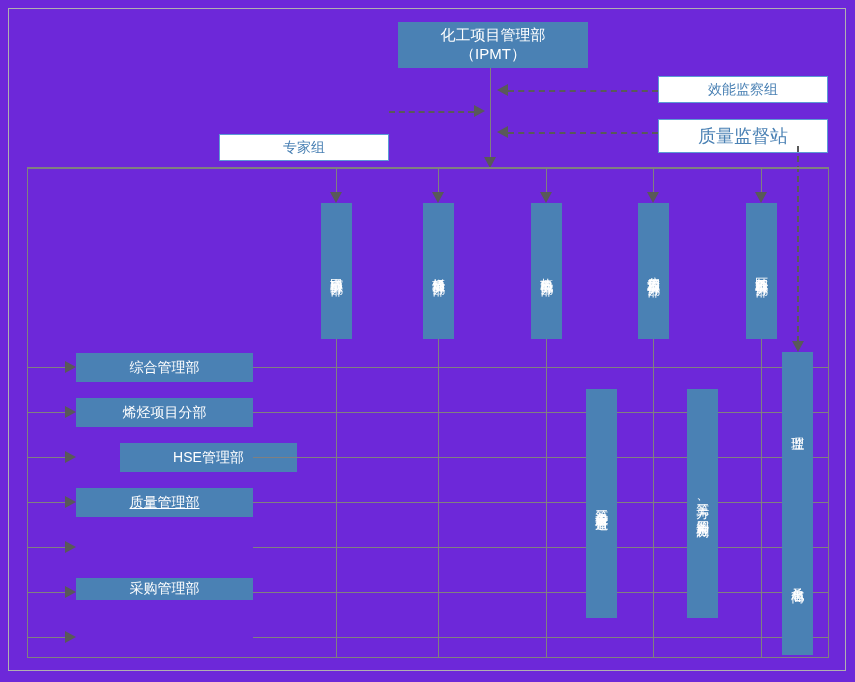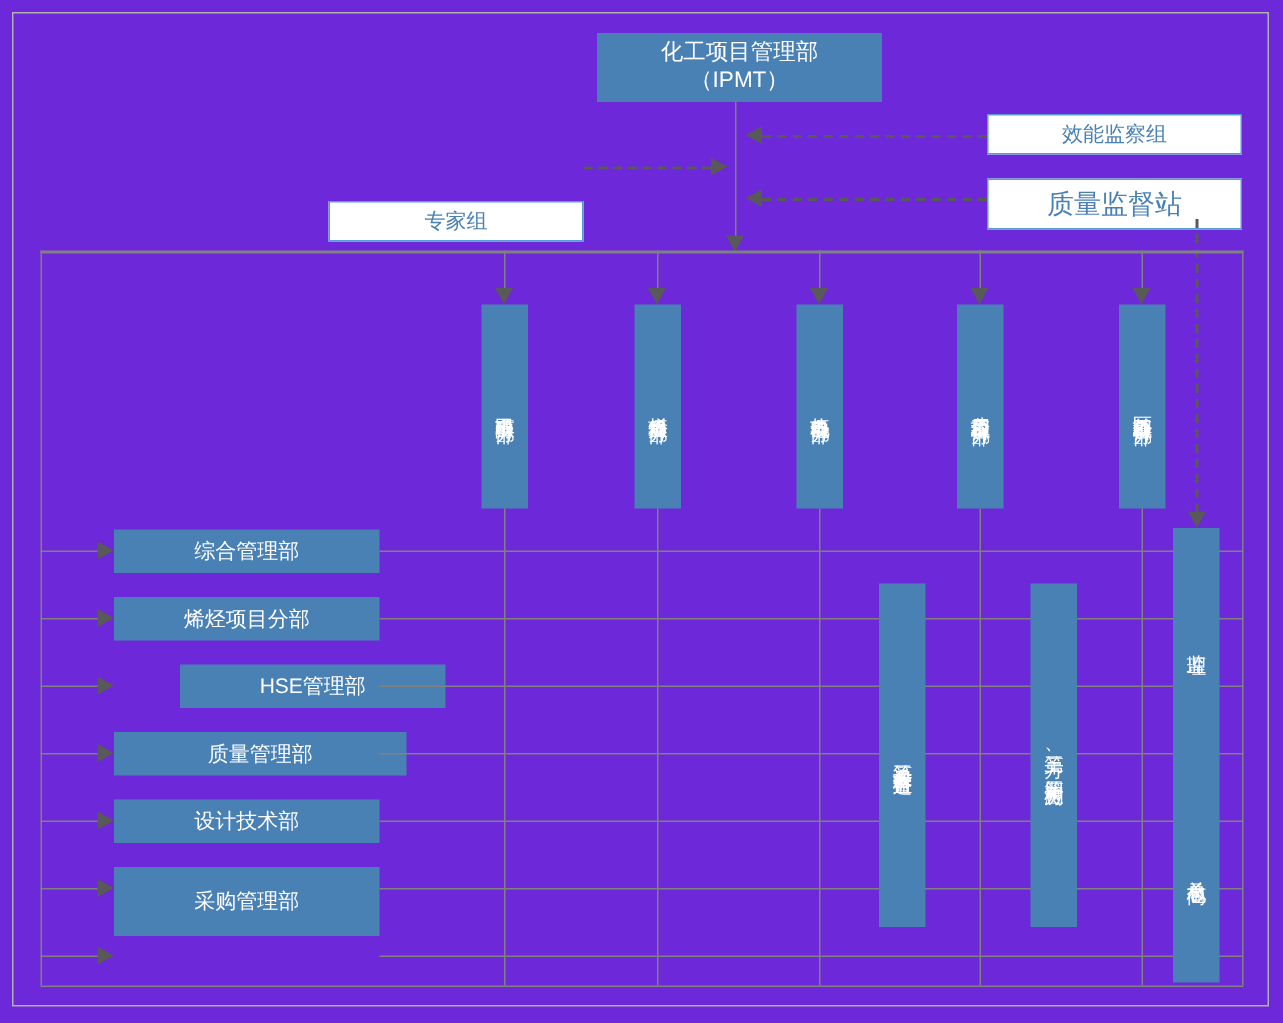--- a/index.html
+++ b/index.html
@@ -195,35 +195,32 @@
 
   <div class="hline" style="left:27px; top:457px; width:42px;"></div>
   <div class="arrow arrow-right" style="left:65px; top:451px;"></div>
   <div class="box box-filled" style="left:76px; top:443px; width:177px; height:29px; font-size:14px;margin-left:44px;">
     <span>HSE管理部</span>
   </div>
   <div class="hline" style="left:253px; top:457px; width:576px;"></div>
 
   <div class="hline" style="left:27px; top:502px; width:42px;"></div>
   <div class="arrow arrow-right" style="left:65px; top:496px;"></div>
-  <div class="box box-filled" style="left:76px; top:488px; width:195px; height:29px; font-size:14px;">
+  <div class="box box-filled" style="left:76px; top:488px; width:177px; height:29px; font-size:14px;text-decoration:underline;">
     <span>质量管理部</span>
   </div>
   <div class="hline" style="left:253px; top:502px; width:576px;"></div>
 
   <div class="hline" style="left:27px; top:547px; width:42px;"></div>
   <div class="arrow arrow-right" style="left:65px; top:541px;"></div>
-  <div class="box box-filled" style="left:76px; top:533px; width:177px; height:29px; font-size:14px;">
-    <span>设计技术部</span>
-  </div>
   <div class="hline" style="left:253px; top:547px; width:576px;"></div>
 
   <div class="hline" style="left:27px; top:592px; width:42px;"></div>
   <div class="arrow arrow-right" style="left:65px; top:586px;"></div>
-  <div class="box box-filled" style="left:76px; top:578px; width:177px; height:46px; font-size:14px;">
+  <div class="box box-filled" style="left:76px; top:578px; width:177px; height:22px; font-size:14px;">
     <span>采购管理部</span>
   </div>
   <div class="hline" style="left:253px; top:592px; width:576px;"></div>
 
   <div class="hline" style="left:27px; top:637px; width:42px;"></div>
   <div class="arrow arrow-right" style="left:65px; top:631px;"></div>
   <div class="hline" style="left:253px; top:637px; width:576px;"></div>
 
   <div class="box box-filled vtext" style="left:586px; top:389px; width:31px; height:229px; font-size:13px;">
     <span>第三方设备材料监造</span>

